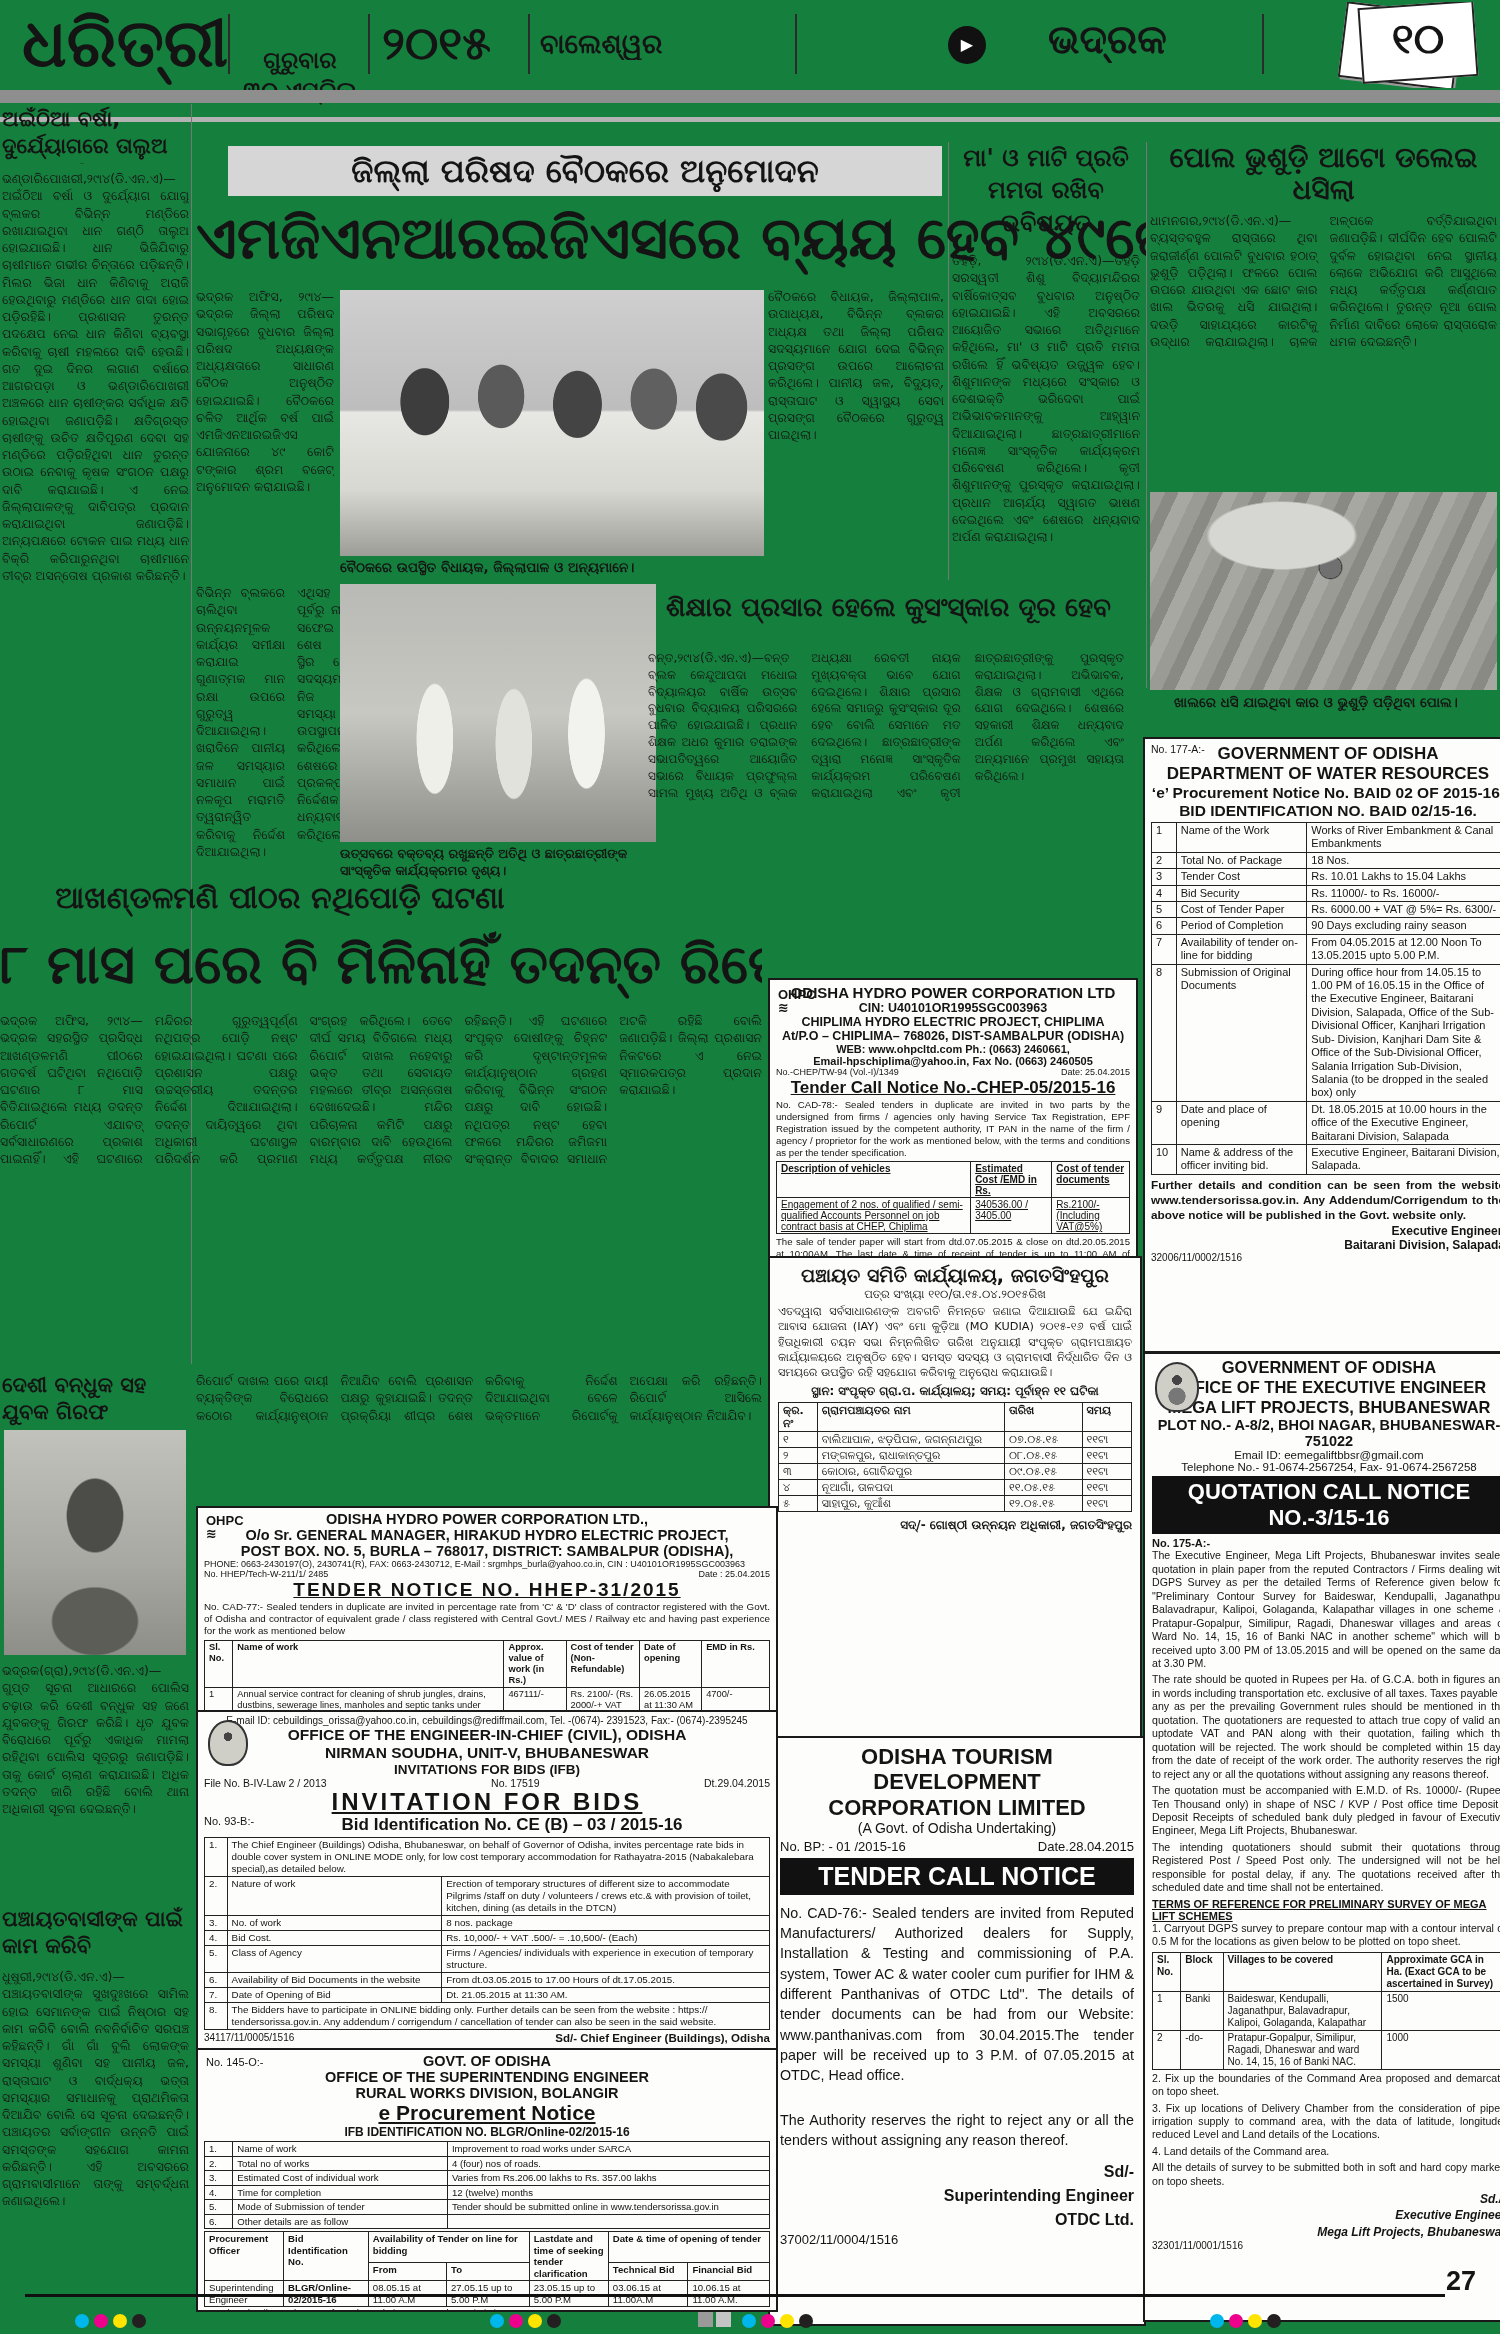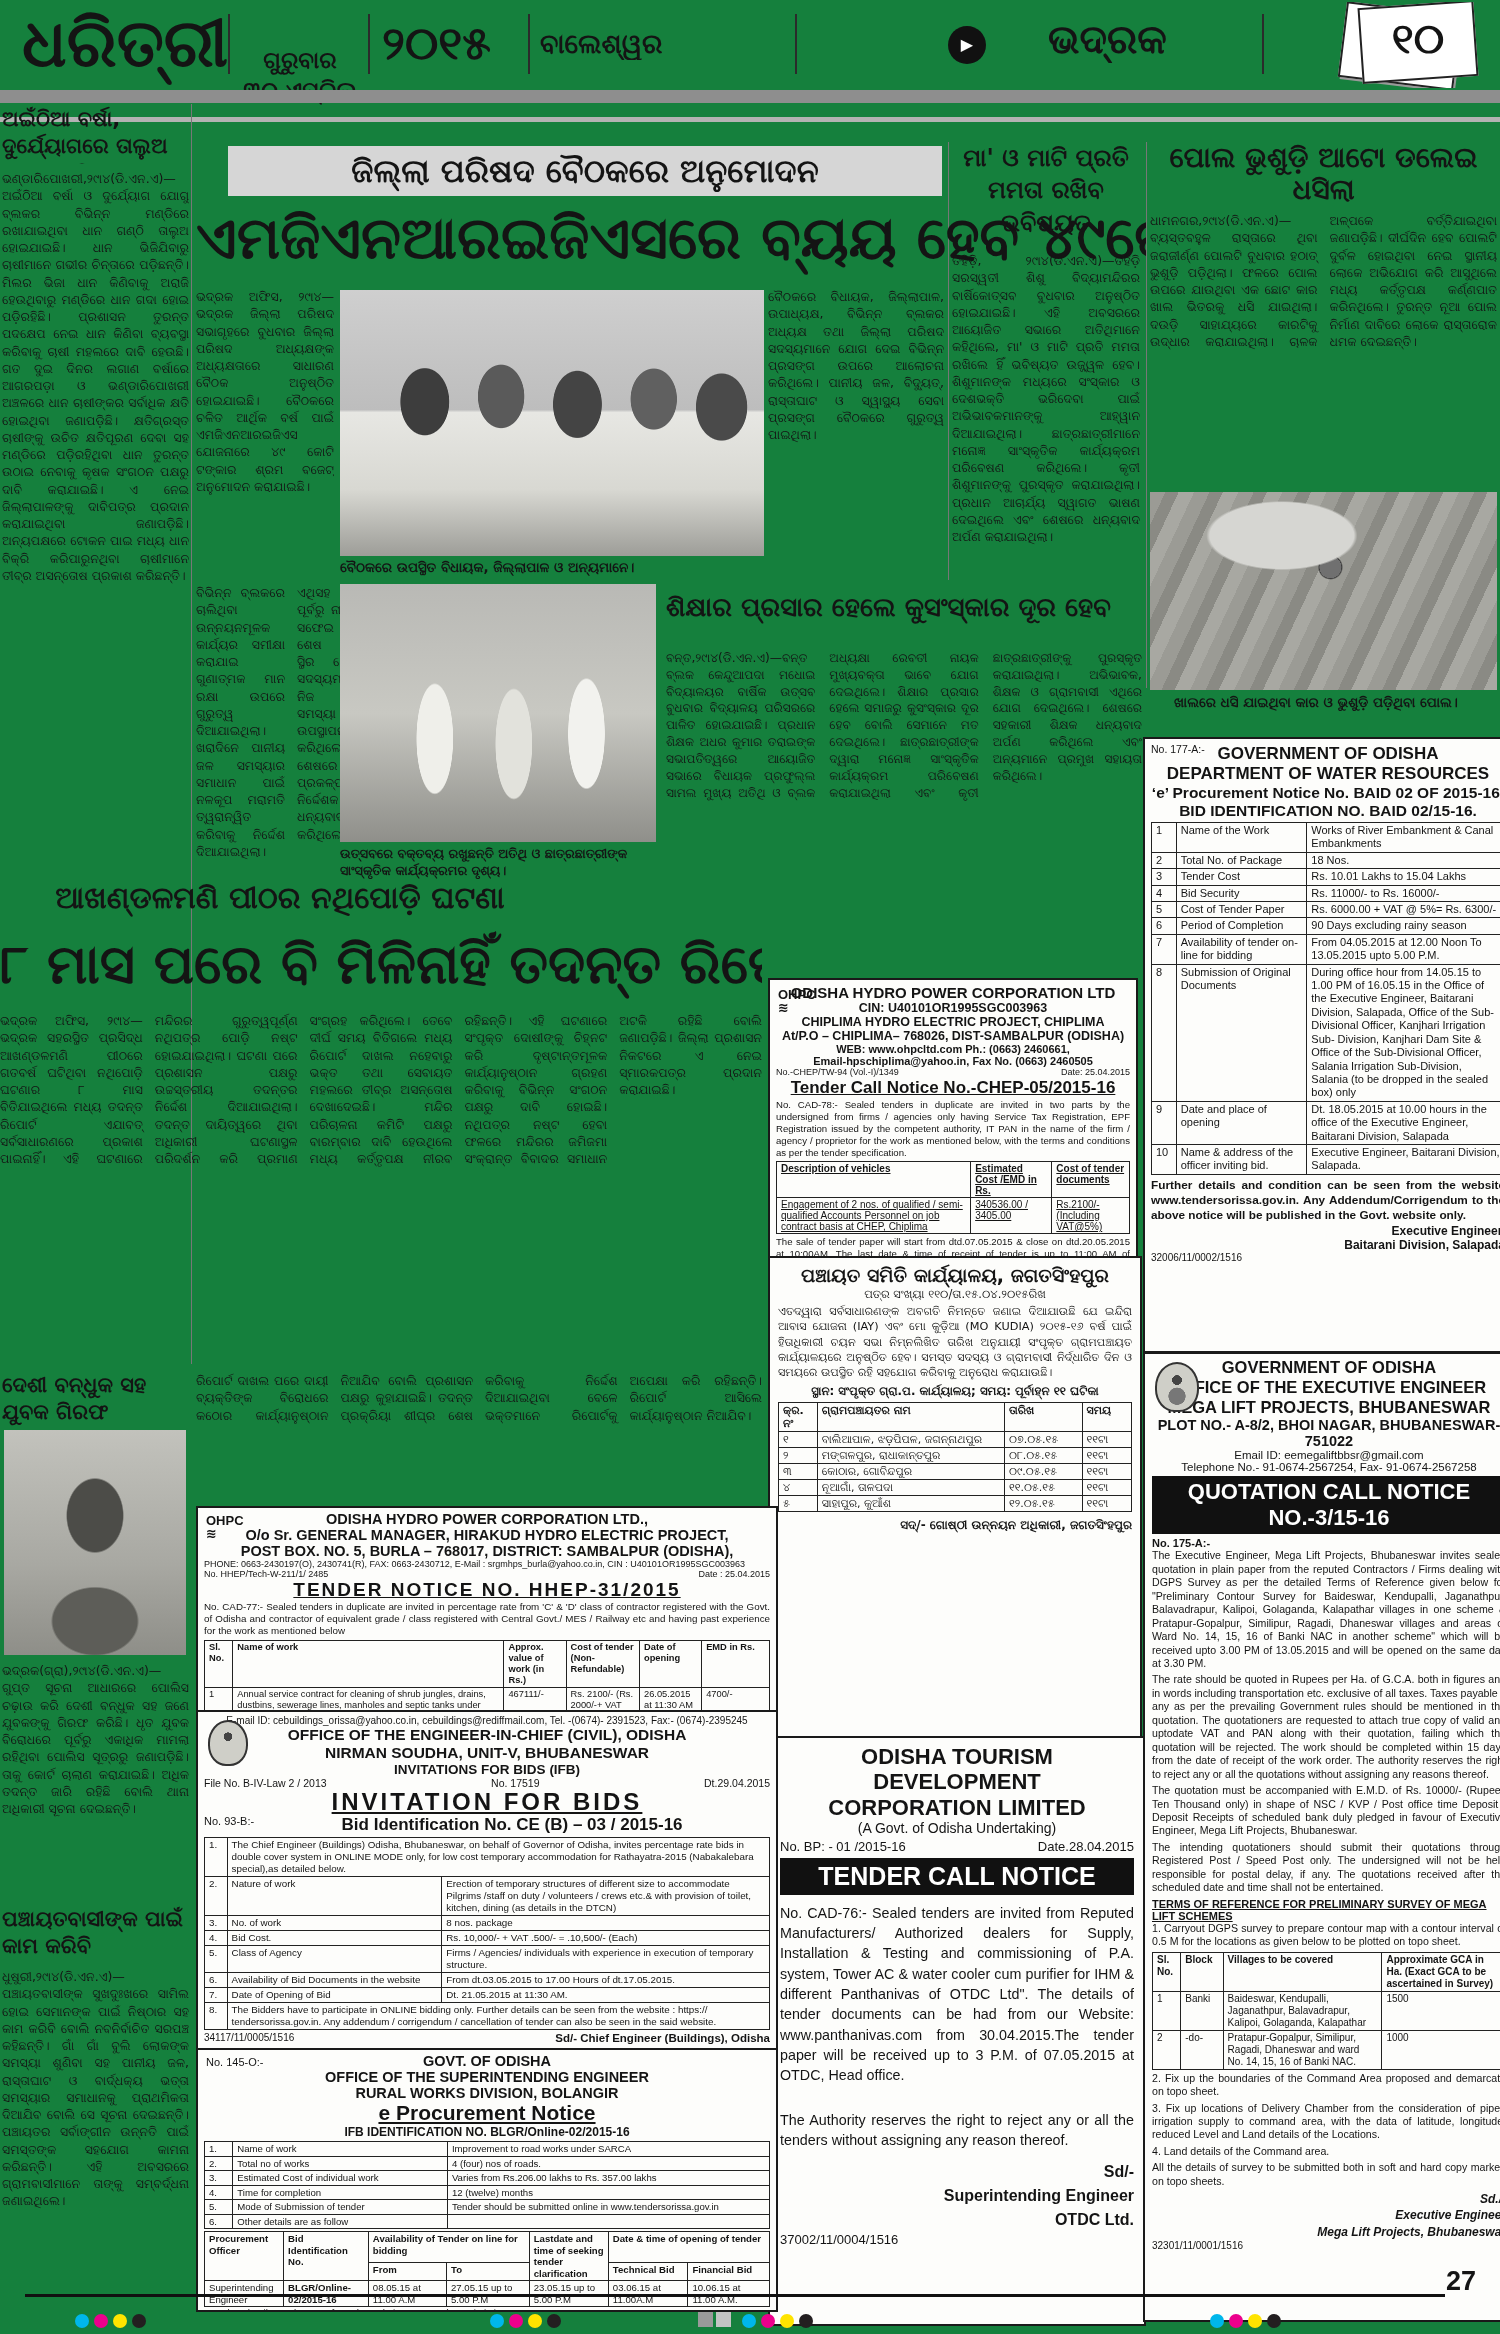--- a/index.html
+++ b/index.html
@@ -59,21 +59,21 @@
   #lt-head{left:2px;top:106px;width:187px;height:58px;font-size:21px;font-weight:bold;line-height:1.3;}
   #lt-body{left:2px;top:170px;width:187px;height:700px;}
   #kicker1{left:228px;top:146px;width:714px;height:50px;background:#d6d6d6;
            font-size:32px;font-weight:bold;text-align:center;line-height:50px;}
   #main-head{left:196px;top:198px;width:950px;height:82px;font-size:58px;font-weight:bold;line-height:80px;white-space:nowrap;}
   #main-c1{left:196px;top:288px;width:138px;height:292px;}
   #main-c2{left:768px;top:288px;width:176px;height:292px;}
   #main-cap{left:340px;top:559px;width:424px;height:24px;}
   #main-cont{left:196px;top:584px;width:190px;height:290px;column-count:2;column-gap:12px;}
   #sch-head{left:666px;top:592px;width:476px;height:50px;font-size:26px;font-weight:bold;}
-  #sch-body{left:666px;top:650px;width:476px;height:276px;column-count:3;column-gap:14px;font-size:12.2px;}
+  #sch-body{left:648px;top:650px;width:476px;height:276px;column-count:3;column-gap:14px;font-size:12.2px;}
   #sch-cap{left:340px;top:846px;width:316px;height:58px;font-size:12.8px;}
   #mam-head{left:952px;top:142px;width:188px;height:106px;font-size:24px;font-weight:bold;line-height:1.35;text-align:center;}
   #mam-body{left:952px;top:252px;width:188px;height:330px;}
   #pole-head{left:1150px;top:142px;width:347px;height:66px;font-size:28px;font-weight:bold;line-height:1.15;text-align:center;}
   #pole-body{left:1150px;top:212px;width:347px;height:276px;column-count:2;column-gap:12px;}
   #pole-cap{left:1174px;top:694px;width:347px;height:38px;}
   #nat-kicker{left:20px;top:880px;width:520px;height:44px;font-size:30px;font-weight:bold;text-align:center;}
   #nat-head{left:0;top:926px;width:762px;height:80px;font-size:54px;font-weight:bold;line-height:78px;white-space:nowrap;}
   #nat-body{left:0;top:1012px;width:762px;height:354px;column-count:5;column-gap:12px;}
   #nat-cont{left:196px;top:1372px;width:566px;height:128px;column-count:4;column-gap:12px;}

